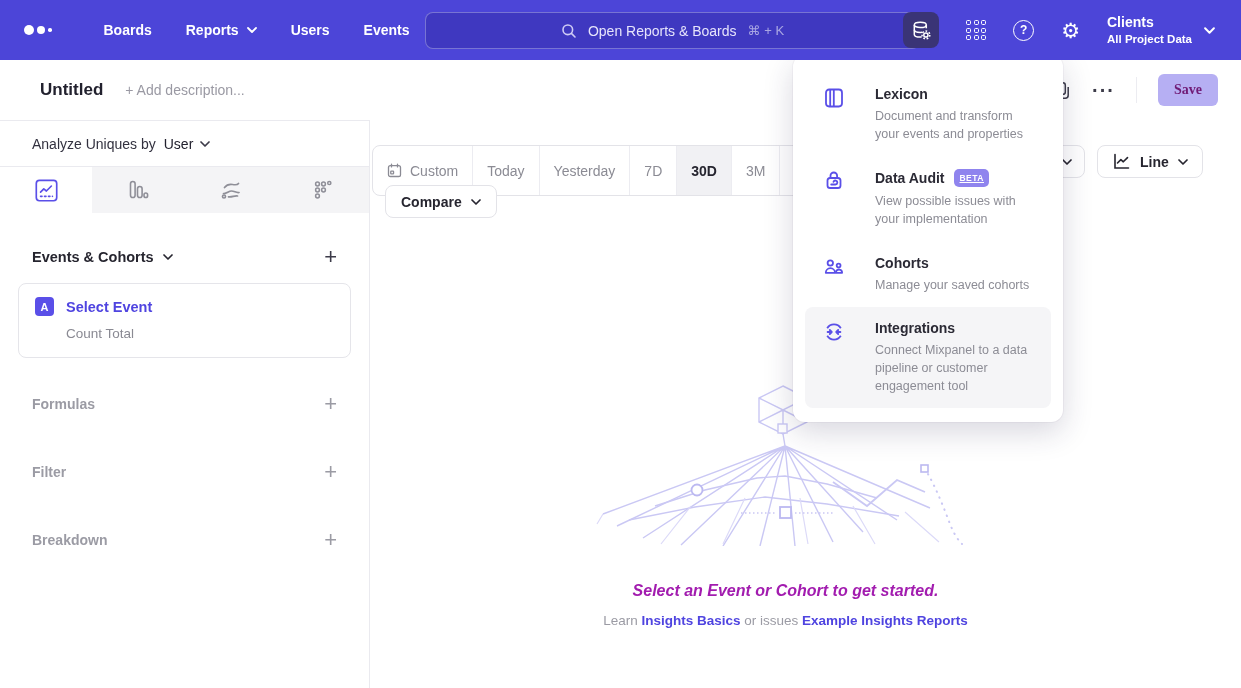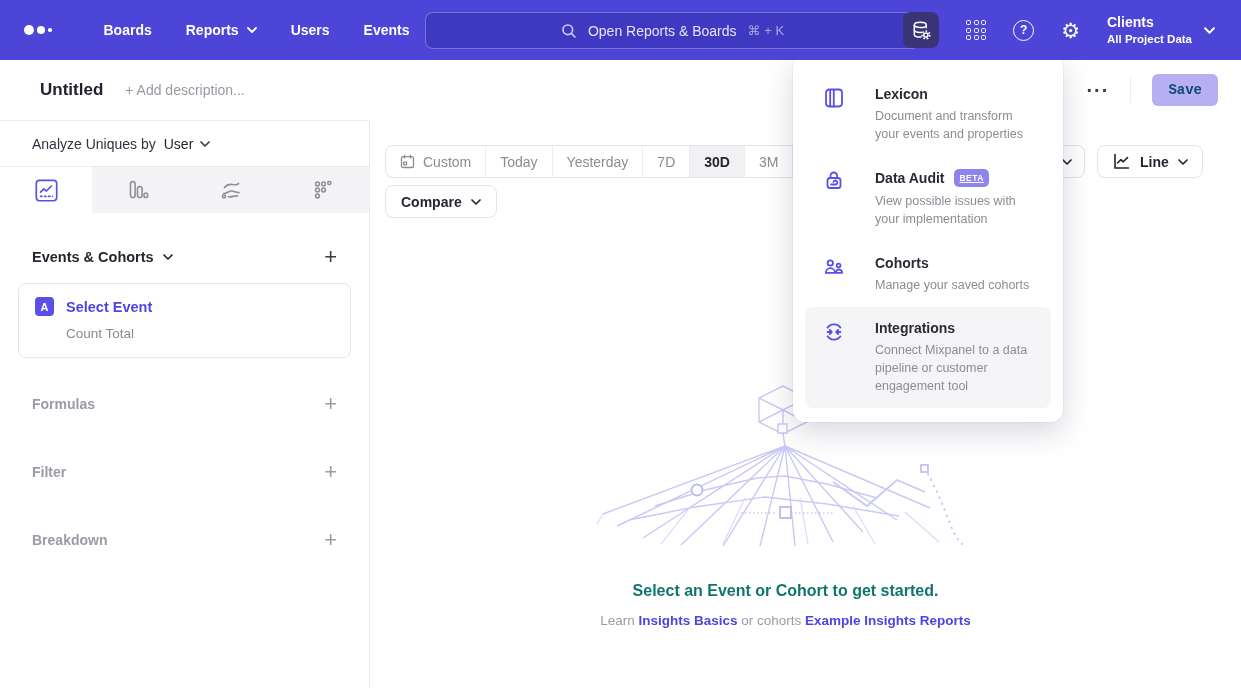--- a/index.html
+++ b/index.html
@@ -28,21 +28,21 @@
   .project-name { font-size:14px; font-weight:700; }
   .project-scope { font-size:11.5px; font-weight:700; }
 
   
   .header { position:absolute; top:60px; left:0; right:0; height:60px; background:#fff; display:flex; align-items:center; }
   .report-title { margin-left:40px; font-size:17px; font-weight:700; color:#22212e; }
   .report-desc { margin-left:22px; font-size:14px; color:#9a99a3; cursor:text; }
   .header-right { position:absolute; right:23px; top:0; height:60px; display:flex; align-items:center; gap:21px; }
   .ellipsis { font-size:20px; font-weight:700; color:#3c3b49; letter-spacing:1px; cursor:pointer; line-height:0.4; }
   .hdr-divider { width:1px; height:26px; background:#ececf1; }
-  .save-btn { background:#b6aff3; color:#0c4a6e; font-size:14px; font-weight:600; border:none; border-radius:6px; padding:8px 16px; font-family:Liberation Mono, monospace; cursor:pointer; }
+  .save-btn { background:#b6aff3; color:#701a75; font-size:14px; font-weight:600; border:none; border-radius:6px; padding:8px 16px; font-family:Liberation Serif, serif; cursor:pointer; }
 
   
   .sidebar { position:absolute; top:120px; left:0; width:370px; bottom:0; background:#fff; border-top:1px solid #eaeaef; border-right:1px solid #eaeaef; }
   .analyze-row { height:46px; display:flex; align-items:center; padding:0 32px; font-size:14px; color:#32313f; border-bottom:1px solid #eaeaef; }
   .analyze-val { display:flex; align-items:center; gap:7px; margin-left:8px; font-weight:400; color:#22212e; cursor:pointer; }
   .tabs { display:flex; height:46px; }
   .tab { flex:1; display:flex; align-items:center; justify-content:center; background:#f4f4f6; cursor:pointer; color:#8f8f98; }
   .tab.selected { background:#fff; color:#5a4fe8; }
   .section-row { display:flex; align-items:center; justify-content:space-between; padding:0 32px; }
   .events-header { margin-top:33px; }
@@ -53,31 +53,31 @@
   .event-card { margin:15px 18px 0; border:1px solid #e5e5ea; border-radius:8px; padding:13px 16px 16px; cursor:pointer; }
   .card-row { display:flex; align-items:center; gap:12px; }
   .badge-a { width:19px; height:19px; border-radius:4px; background:#5a4fe8; color:#fff; font-size:11px; font-weight:700; display:flex; align-items:center; justify-content:center; }
   .card-title { color:#4f44e0; font-size:14.5px; font-weight:600; }
   .card-sub { margin:10px 0 0 31px; color:#8a8a93; font-size:13.5px; }
   .formulas-row { margin-top:35px; }
   .sect-spaced { margin-top:46px; }
   .section-label { color:#9b9ba4; font-size:14px; font-weight:600; }
 
   
-  .date-control { position:absolute; left:385px; top:145px; height:33px; display:flex; align-items:stretch; border:1px solid #e3e3e8; border-radius:8px; background:#fff; overflow:hidden; z-index:1; }
+  .date-control { position:absolute; left:372px; top:145px; height:51px; display:flex; align-items:stretch; border:1px solid #e3e3e8; border-radius:8px; background:#fff; overflow:hidden; z-index:1; }
   .seg { display:flex; align-items:center; justify-content:center; gap:8px; padding:0 14px; font-size:14px; color:#8b8b94; border-right:1px solid #ececf1; cursor:pointer; white-space:nowrap; }
   .seg:last-child { border-right:none; }
   .seg.selected { background:#f1f1f4; color:#26252f; font-weight:700; }
   .compare-btn { position:absolute; left:385px; top:185px; height:33px; border:1px solid #e3e3e8; border-radius:8px; background:#fff; display:flex; align-items:center; gap:9px; padding:0 15px; font-size:14px; font-weight:600; color:#26252f; z-index:1; cursor:pointer; }
   .partial-btn { position:absolute; left:1000px; top:145px; width:85px; height:33px; border:1px solid #e3e3e8; border-radius:8px; background:#fff; display:flex; align-items:center; justify-content:flex-end; padding-right:12px; color:#26252f; z-index:1; cursor:pointer; }
   .line-btn { position:absolute; left:1097px; top:145px; height:33px; border:1px solid #e3e3e8; border-radius:8px; background:#fff; display:flex; align-items:center; gap:9px; padding:0 14px; font-size:14px; font-weight:600; color:#26252f; z-index:1; cursor:pointer; }
 
   
   .empty-graphic { position:absolute; left:595px; top:356px; z-index:0; }
-  .empty-heading { position:absolute; left:330px; right:0; top:582px; text-align:center; font-size:16px; font-weight:700; color:#0f766e; }
+  .empty-heading { position:absolute; left:330px; right:0; top:582px; text-align:center; font-size:16px; font-weight:700; color:#a21caf;font-style:italic; }
   .empty-sub { position:absolute; left:330px; right:0; top:613px; text-align:center; font-size:13.5px; color:#9b9ba4; }
   .empty-sub a { color:#4f44e0; font-weight:700; text-decoration:none; cursor:pointer; }
 
   
   .menu-panel { position:absolute; left:793px; top:55px; width:270px; border-radius:12px; background:#fff; box-shadow:0 10px 30px rgba(40,35,80,0.18), 0 0 0 1px rgba(40,35,80,0.04); z-index:20; padding:18px 0 14px; }
   .menu-item { margin:0 12px; padding:13px 12px 13px 18px; border-radius:8px; display:flex; gap:30px; cursor:pointer; }
   .menu-item.highlighted { background:#f5f5f7; }
   .mi-icon { width:22px; flex:none; padding-top:1px; }
   .mi-title { font-size:14px; font-weight:700; color:#2b2a35; display:flex; align-items:center; gap:10px; }
   .mi-desc { margin-top:5px; font-size:12.5px; line-height:1.45; color:#8c8c95; max-width:172px; }
@@ -329,21 +329,21 @@
   <path d="M146 157h36M200 157h40" stroke="#cac8f4" stroke-width="1.4" stroke-dasharray="1.5 2.5"></path>
   <rect x="326" y="109" width="7" height="7" fill="#fff" stroke="#bcb9f1" stroke-width="1.6"></rect>
 
   <path d="M333 118c8 14 16 34 22 50 4 10 8 16 12 20" stroke="#cac8f4" stroke-width="2" stroke-dasharray="0.5 6" stroke-linecap="round"></path>
 </svg>
 
 <div class="empty-heading">Select an Event or Cohort to get started.</div>
 <div class="empty-sub">
   <span>Learn</span>
   <a>Insights Basics</a>
-  <span>or cohorts</span>
+  <span>or issues</span>
   <a>Example Insights Reports</a>
 </div>
 
 <div class="menu-panel">
   <div class="menu-item">
     <div class="mi-icon">
       <svg width="22" height="22" viewBox="0 0 22 22" fill="none" stroke="#5a4fe8" stroke-width="1.8">
         <rect x="3" y="2.5" width="16" height="17" rx="3.2"></rect>
         <path d="M7.2 2.5v17M10.8 2.5v17"></path>
       </svg>

